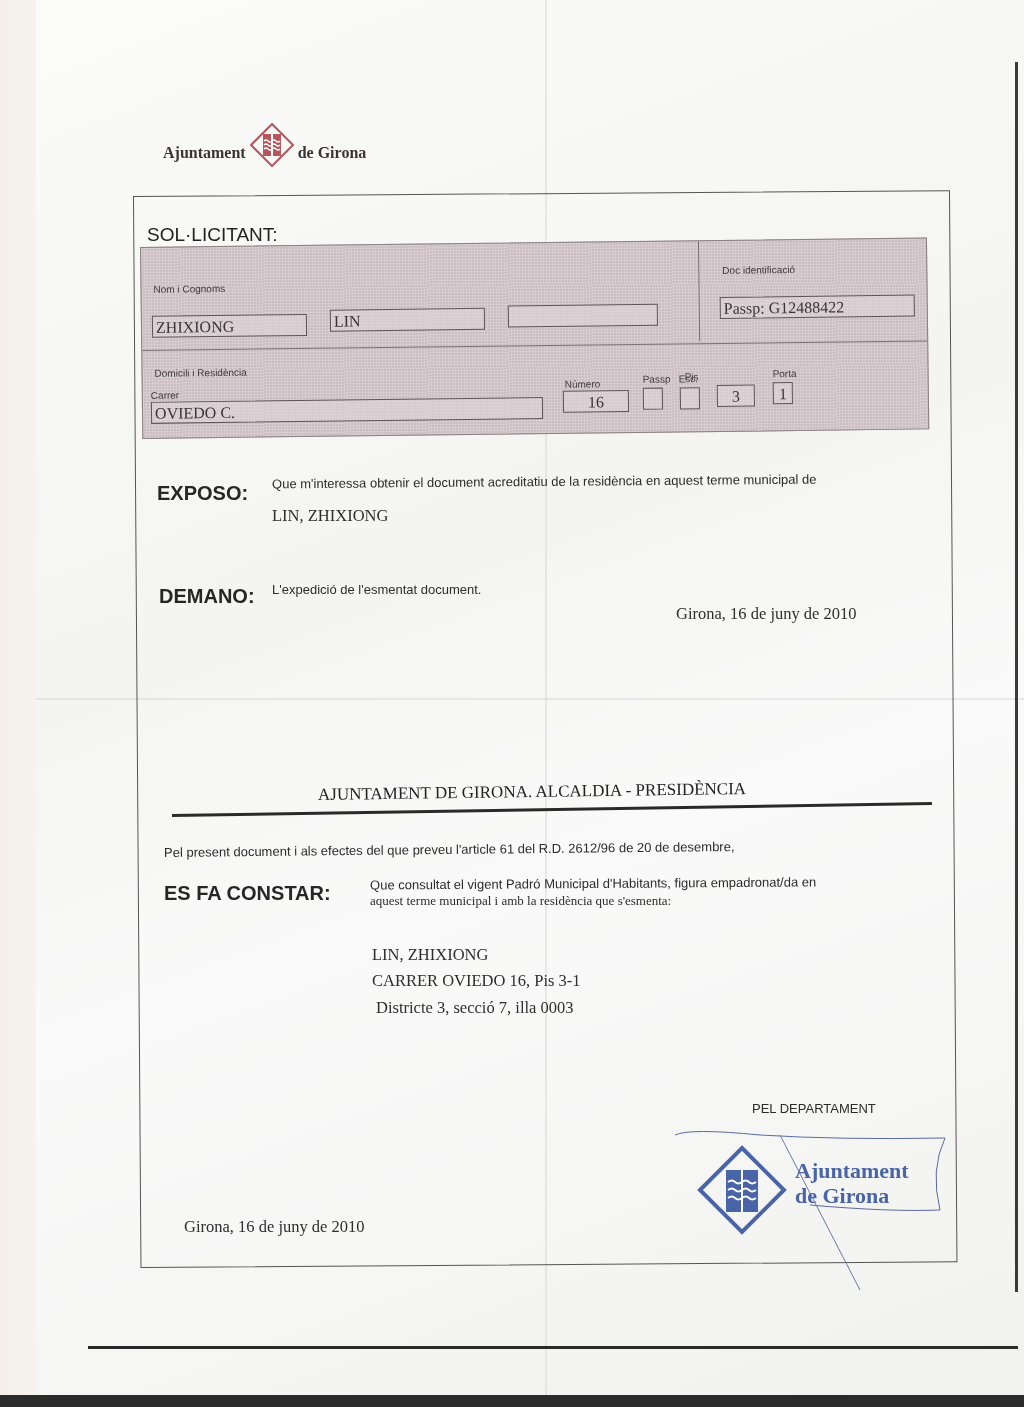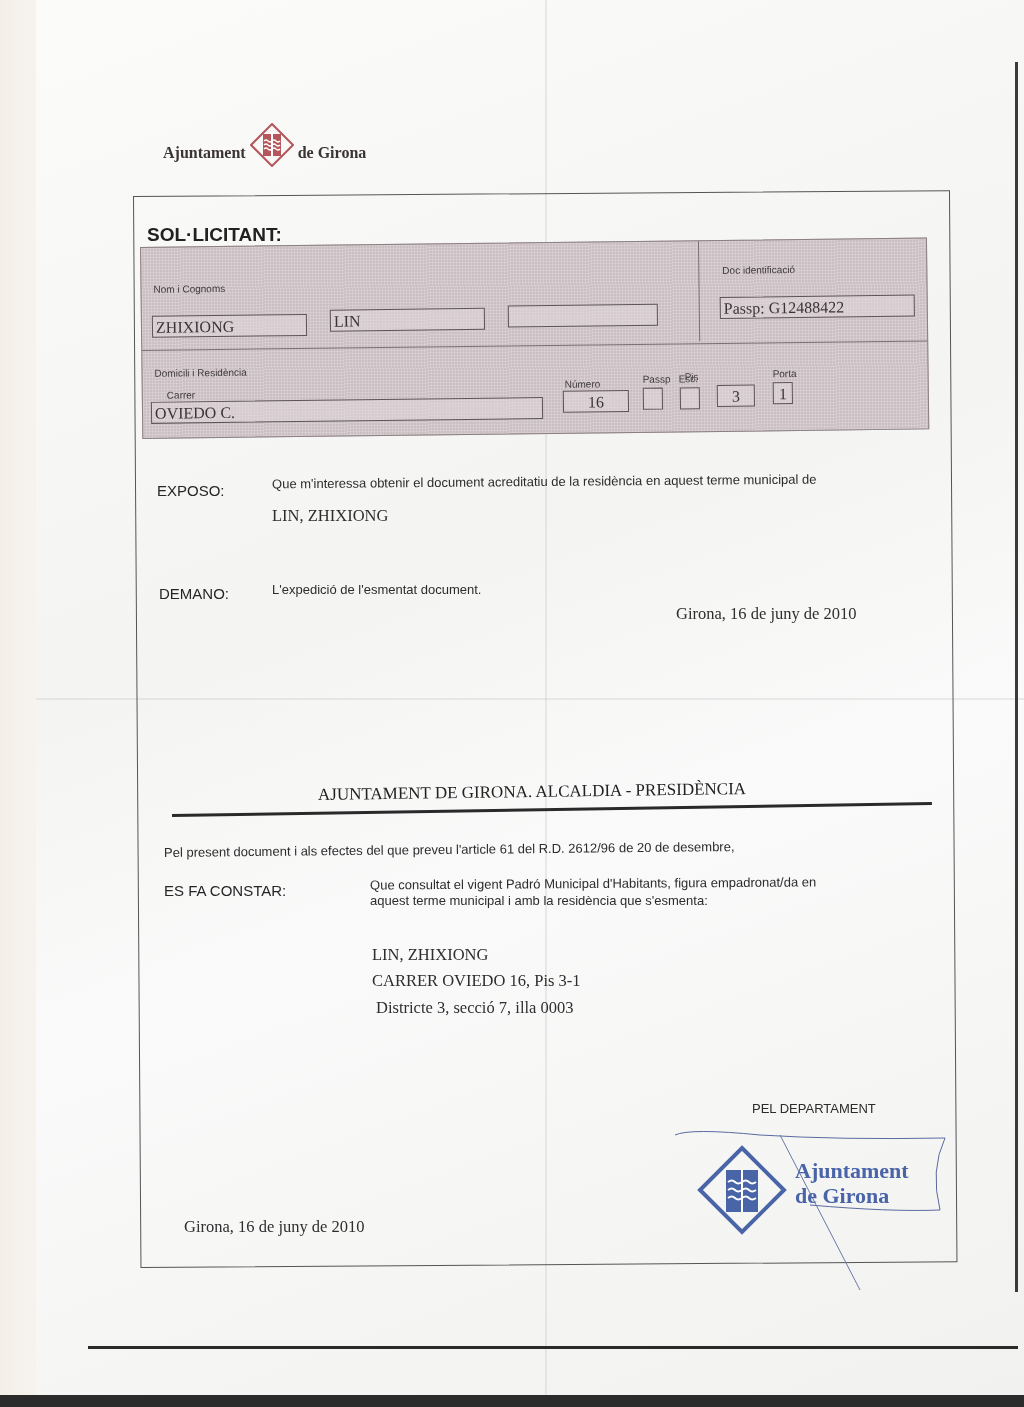--- a/index.html
+++ b/index.html
@@ -38,21 +38,21 @@
     font-family: "Liberation Serif", serif; font-weight: bold; color: #3b3434; font-size: 16px;
   }
   .header-logo .diamond { width: 44px; height: 44px; margin: 0 4px; position: relative; top: -8px; }
 
   
   .frame {
     position: absolute; left: 133px; top: 196px; width: 815px; height: 1070px;
     border: 1.5px solid #555; transform: rotate(-0.4deg); transform-origin: top left;
   }
   .sol-title {
-    position: absolute; left: 147px; top: 224px; font-size: 19px; font-weight: bold; color: #222;
+    position: absolute; left: 147px; top: 224px; font-size: 19px; font-weight: normal; color: #222;
   }
 
   .shaded {
     position: absolute; left: 140px; top: 247px; width: 785px; height: 190px;
     background-color: #cbbfc3;
     background-image:
       repeating-linear-gradient(0deg, rgba(255,255,255,0.18) 0 1px, transparent 1px 3px),
       repeating-linear-gradient(90deg, rgba(255,255,255,0.18) 0 1px, transparent 1px 3px);
     border: 1px solid #8a7f83;
     transform: rotate(-0.7deg); transform-origin: top left;
@@ -61,21 +61,21 @@
   .shaded .divider-h { position: absolute; left: 0; top: 102px; width: 100%; height: 1px; background: #7a7074; }
 
   .lbl { position: absolute; font-size: 10px; color: #3e3a3c; white-space: nowrap; }
   .field {
     position: absolute; border: 1px solid #5d5458; height: 22px;
     font-family: "Liberation Serif", serif; font-size: 16px; color: #3a3336;
     line-height: 22px; padding-left: 3px; box-sizing: border-box; background: rgba(225,215,219,0.5);
   }
   .field.center { text-align: center; padding-left: 0; }
 
-  .sec-label { position: absolute; font-size: 15px; color: #262626; font-weight: normal; }
+  .sec-label { position: absolute; font-size: 20px; color: #262626; font-weight: bold; }
   .body-text { position: absolute; font-size: 13px; color: #2c2c2c; white-space: nowrap; }
   .serif-text { position: absolute; font-family: "Liberation Serif", serif; font-size: 16.5px; color: #2e2e2e; white-space: nowrap; }
 
   .office-title {
     position: absolute; left: 318px; top: 782px; font-family: "Liberation Serif", serif; font-size: 17px; color: #222;
     transform: rotate(-0.8deg); white-space: nowrap;
   }
   .office-rule {
     position: absolute; left: 172px; top: 814px; width: 760px; height: 3px; background: #2a2a2a;
     transform: rotate(-0.9deg); transform-origin: left;
@@ -123,21 +123,21 @@
 
   <div class="lbl" style="left:12px;top:36px;">Nom i Cognoms</div>
   <div class="field" style="left:10px;top:68px;width:155px;">ZHIXIONG</div>
   <div class="field" style="left:188px;top:64px;width:155px;">LIN</div>
   <div class="field" style="left:366px;top:62px;width:150px;"></div>
 
   <div class="lbl" style="left:581px;top:24px;">Doc identificació</div>
   <div class="field" style="left:578px;top:56px;width:195px;">Passp: G12488422</div>
 
   <div class="lbl" style="left:12px;top:120px;">Domicili i Residència</div>
-  <div class="lbl" style="left:24px;top:142px;">Carrer</div>
+  <div class="lbl" style="left:8px;top:142px;">Carrer</div>
   <div class="field" style="left:8px;top:154px;width:392px;">OVIEDO C.</div>
 
   <div class="lbl" style="left:422px;top:136px;">Número</div>
   <div class="field center" style="left:420px;top:148px;width:66px;">16</div>
   <div class="lbl" style="left:500px;top:132px;">Passp</div>
   <div class="field center" style="left:500px;top:146px;width:20px;"></div>
   <div class="lbl" style="left:536px;top:132px;">Esc.</div>
   <div class="field center" style="left:537px;top:146px;width:20px;"></div>
   <div class="lbl" style="left:542px;top:130px;">Pis</div>
   <div class="field center" style="left:574px;top:144px;width:38px;">3</div>
@@ -153,21 +153,21 @@
 <div class="body-text" style="left:272px;top:582px;text-align:center;">L'expedició de l'esmentat document.</div>
 <div class="serif-text" style="left:676px;top:604px;">Girona, 16 de juny de 2010</div>
 
 <div class="office-title">AJUNTAMENT DE GIRONA. ALCALDIA - PRESIDÈNCIA</div>
 <div class="office-rule"></div>
 
 <div class="body-text" style="left:164px;top:842px;transform:rotate(-0.6deg);">Pel present document i als efectes del que preveu l'article 61 del R.D. 2612/96 de 20 de desembre,</div>
 
 <div class="sec-label" style="left:164px;top:882px;">ES FA CONSTAR:</div>
 <div class="body-text" style="left:370px;top:876px;transform:rotate(-0.4deg);">Que consultat el vigent Padró Municipal d'Habitants, figura empadronat/da en</div>
-<div class="body-text" style="left:370px;top:893px;">aquest terme municipal i amb la residència que s'esmenta:</div>
+<div class="body-text" style="left:370px;top:893px;font-family:Liberation Serif, serif;">aquest terme municipal i amb la residència que s'esmenta:</div>
 
 <div class="serif-text" style="left:372px;top:945px;">LIN, ZHIXIONG</div>
 <div class="serif-text" style="left:372px;top:971px;">CARRER OVIEDO 16, Pis 3-1</div>
 <div class="serif-text" style="left:376px;top:998px;">Districte 3, secció 7, illa 0003</div>
 
 <div class="body-text" style="left:752px;top:1101px;">PEL DEPARTAMENT</div>
 
 <svg class="stamp" viewBox="0 0 245 100" style="overflow:visible">
   <path d="M-25 5 Q-10 -2 60 5 Q140 10 245 8 Q230 40 240 80 Q190 82 110 75" fill="none" stroke="#5a6aa0" stroke-width="1"></path>
   <line x1="80" y1="5" x2="160" y2="160" stroke="#6a78a8" stroke-width="1"></line>

